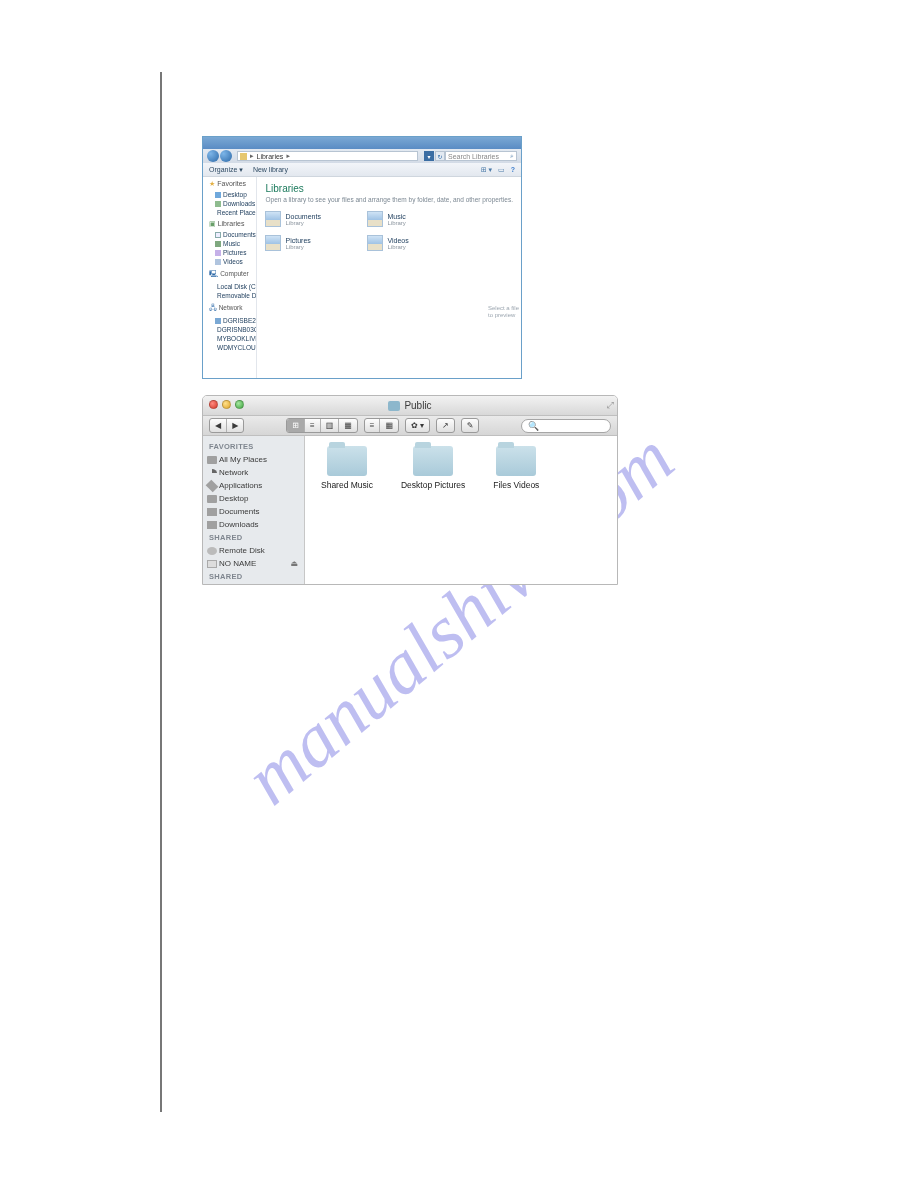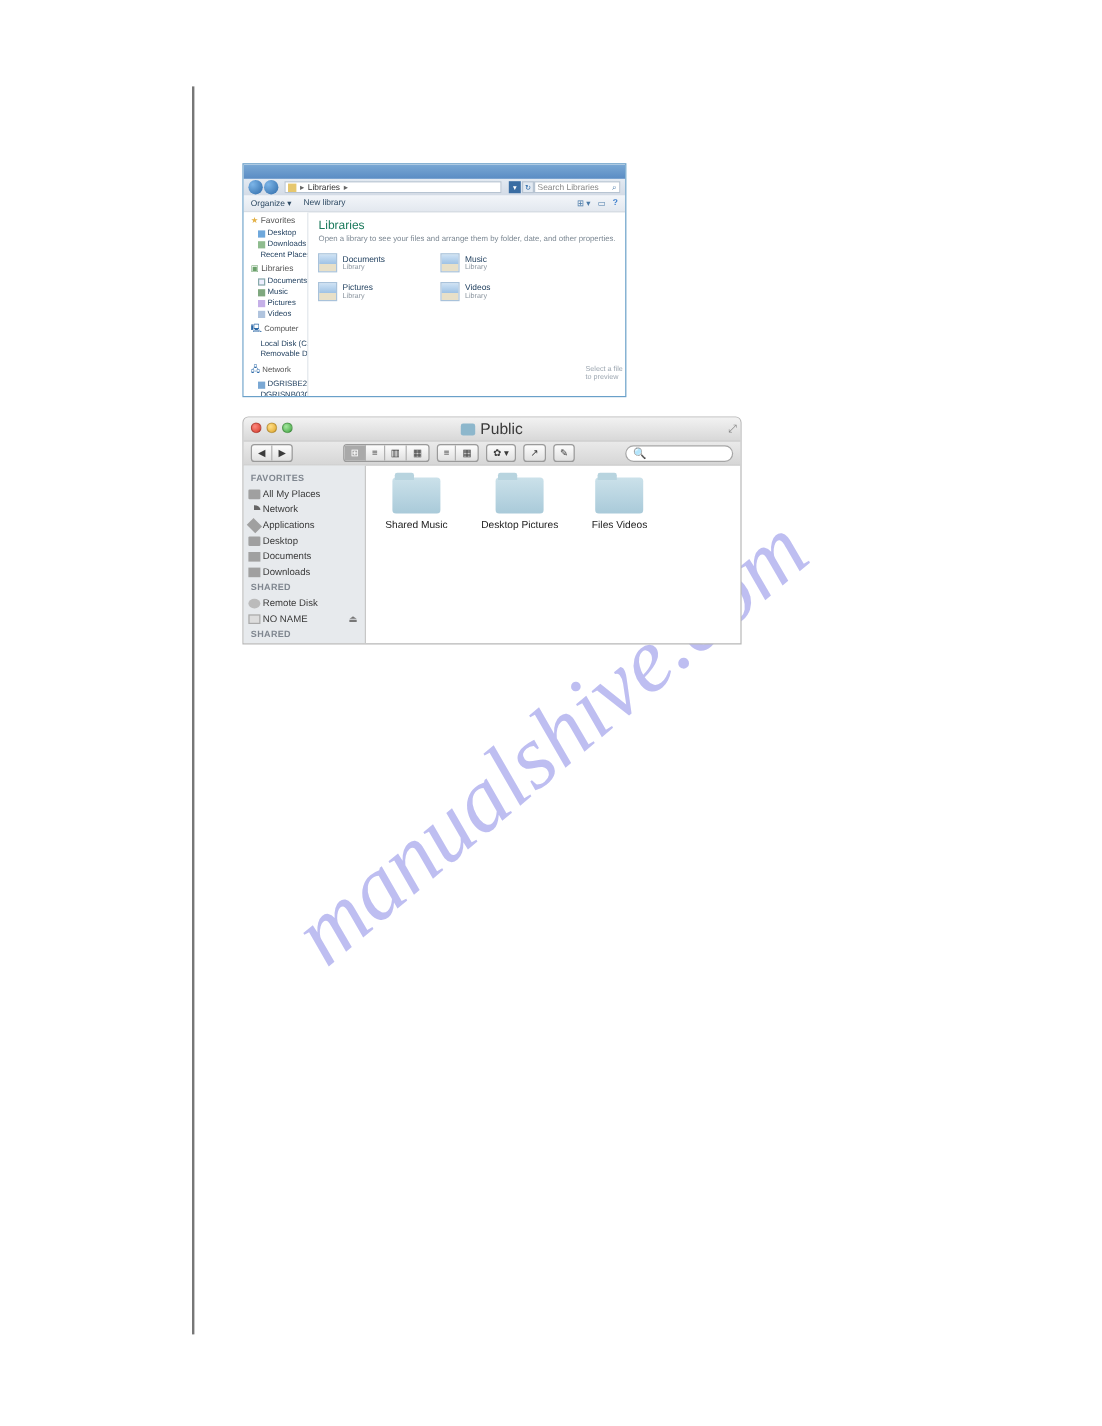--- a/index.html
+++ b/index.html
@@ -21,21 +21,21 @@
 }
 .content {
   position: absolute;
   left: 202px;
   top: 136px;
 }
 
 
 .win {
   width: 320px;
-  height: 195px;
+  height: 243px;
   border: 1px solid #6aa0c9;
   background: #fff;
   font-size: 7px;
   color: #333;
   position: relative;
   overflow: hidden;
 }
 .win-titlebar {
   height: 12px;
   background: linear-gradient(#7aa8d4, #5a8cc4);
@@ -208,21 +208,21 @@
 }
 .traffic {
   position: absolute;
   left: 6px; top: 4px;
   display: flex; gap: 4px;
 }
 .tl { width: 9px; height: 9px; border-radius: 50%; border: 1px solid rgba(0,0,0,.2); }
 .tl.r { background: radial-gradient(circle at 35% 35%, #ff8a80, #d43a2a); }
 .tl.y { background: radial-gradient(circle at 35% 35%, #ffe08a, #e0a52a); }
 .tl.g { background: radial-gradient(circle at 35% 35%, #a6e8a0, #3fa540); }
-.mac-title-text { font-size: 13px; color:#3a3a3a; display:flex; align-items:center; gap:4px; }
+.mac-title-text { font-size: 10px; color:#3a3a3a; display:flex; align-items:center; gap:4px; }
 .mac-title-text .mfolder { width:12px; height:10px; background:#8db7cc; border-radius:2px; display:inline-block;}
 .resize-corner { position:absolute; right:3px; top:4px; font-size:9px; color:#888; }
 
 .mac-toolbar {
   height: 20px;
   background: linear-gradient(#eaeaea, #d6d6d6);
   border-bottom: 1px solid #bfbfbf;
   display: flex;
   align-items: center;
   padding: 0 6px;

